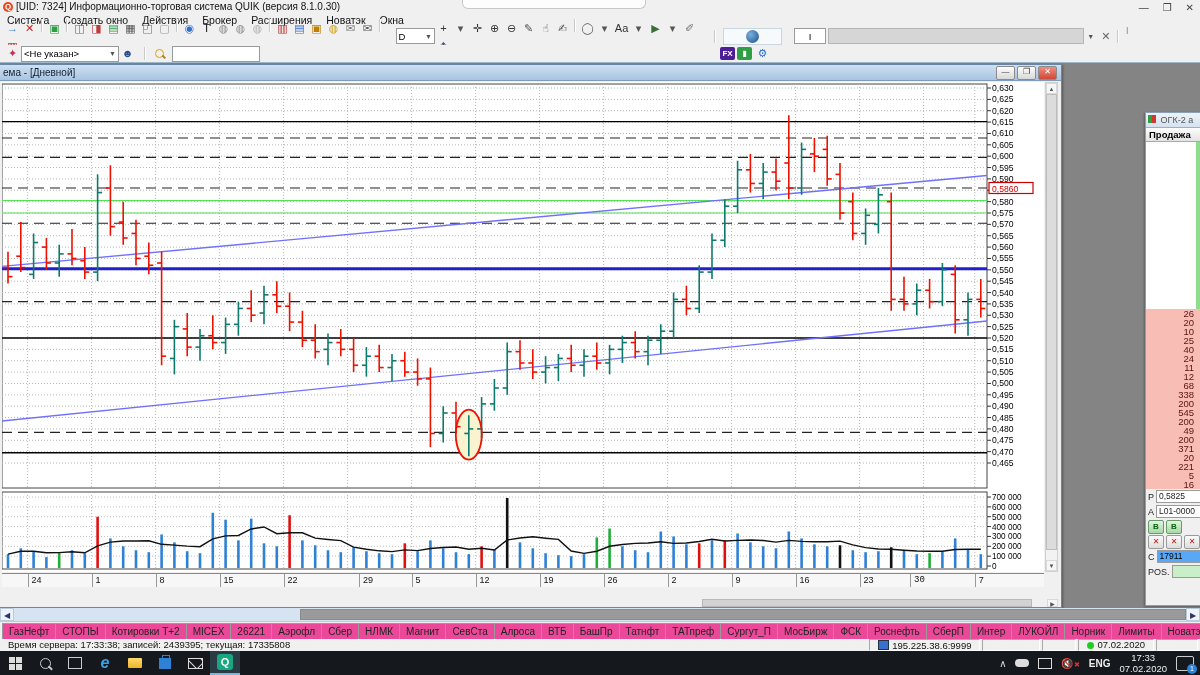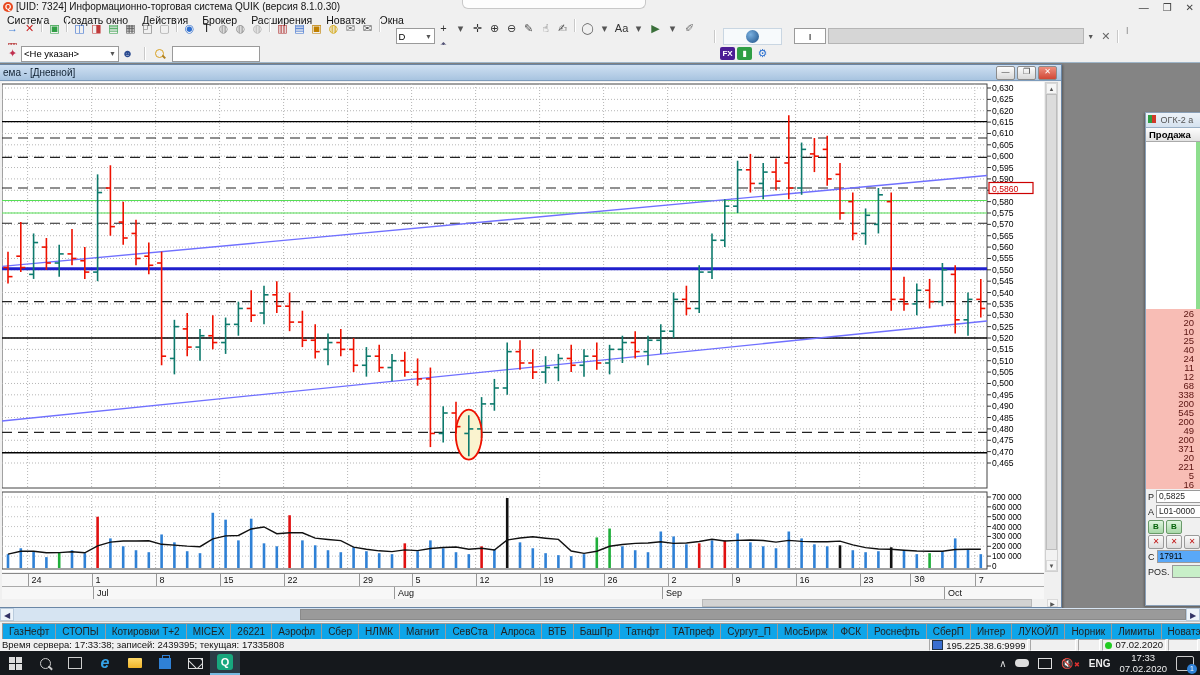--- a/index.html
+++ b/index.html
@@ -50,23 +50,23 @@
   .q-row{display:flex;align-items:center;height:15px;padding:0 2px;font-size:9px;color:#222;}
   .q-field{flex:1;background:#fff;border:1px solid #9a9a9a;height:11px;line-height:11px;font-size:8.5px;padding:0 2px;margin-left:2px;white-space:nowrap;overflow:hidden;}
   .q-btn{width:14px;height:12px;border:1px solid #6a9a6a;background:linear-gradient(#dff5df,#a8d8a8);color:#06620b;font-size:8px;font-weight:bold;text-align:center;line-height:12px;margin-right:2px;border-radius:2px;}
   .q-mini{width:14px;height:12px;border:1px solid #9a9a9a;background:linear-gradient(#fafafa,#ddd);color:#c01818;font-size:8px;text-align:center;line-height:12px;margin-right:2px;border-radius:2px;}
   
   #wsscroll{left:0;top:608px;width:1200px;height:13px;background:#d6e4f2;}
   #ws-left{position:absolute;left:0;top:0;width:14px;height:13px;background:#eef4fa;color:#336;font-size:8px;line-height:13px;text-align:center;border:1px solid #b9cbdd;box-sizing:border-box;}
   #ws-thumb{position:absolute;left:300px;top:1px;width:886px;height:11px;background:#9a9a9a;border:1px solid #8a8a8a;box-sizing:border-box;}
   #ws-right{position:absolute;right:0;top:0;width:14px;height:13px;background:#eef4fa;color:#336;font-size:8px;line-height:13px;text-align:center;border:1px solid #b9cbdd;box-sizing:border-box;}
   #tabbar{left:0;top:621px;width:1200px;height:18px;background:#f0f0f0;border-top:1px solid #c8c8c8;display:flex;align-items:flex-end;padding-left:2px;box-sizing:border-box;}
-  .tab{font-size:10px;height:15px;line-height:15px;padding:0 6px;border:1px solid #9a9a9a;border-bottom:none;background:#0ea5e9;color:#222;margin-right:-1px;white-space:nowrap;}
+  .tab{font-size:10px;height:15px;line-height:15px;padding:0 6px;border:1px solid #9a9a9a;border-bottom:none;background:#ec4899;color:#222;margin-right:-1px;white-space:nowrap;}
   #statusbar{left:0;top:639px;width:1200px;height:12px;background:#f0f0f0;font-size:9.5px;display:flex;align-items:center;color:#111;}
-  .scell{border:1px solid;border-color:#a8a8a8 #fff #fff #a8a8a8;height:10px;line-height:10px;padding:0 2px;margin-right:2px;white-space:nowrap;}
+  .scell{border:1px solid;border-color:#a8a8a8 #fff #fff #a8a8a8;height:10px;line-height:10px;padding:0 8px;margin-right:2px;white-space:nowrap;}
   
   #taskbar{left:0;top:651px;width:1200px;height:24px;background:#15181c;display:flex;align-items:center;color:#eee;}
   .tb-slot{width:30px;height:24px;display:flex;align-items:center;justify-content:center;font-size:13px;}
   .tb-slot.active{background:#2b3b46;border-bottom:2px solid #76b9e0;box-sizing:border-box;}
   .quik-badge{width:16px;height:16px;border-radius:3px;background:#18a77e;color:#fff;font-size:11px;font-weight:bold;line-height:16px;text-align:center;}
   .tray{margin-left:auto;display:flex;align-items:center;font-size:10px;gap:9px;padding-right:6px;}
   .clock{text-align:center;font-size:9.5px;line-height:11px;}
   .notif{position:relative;width:16px;height:13px;border:1px solid #ccc;border-radius:2px;}
   .notif .n1{position:absolute;right:-4px;bottom:-4px;width:10px;height:10px;border-radius:50%;background:#2f81d6;color:#fff;font-size:7px;line-height:10px;text-align:center;}
 </style>
@@ -645,26 +645,20 @@
           <span class="dtick" style="left: 473.6px;">12</span>
           <span class="dtick" style="left: 537.6px;">19</span>
           <span class="dtick" style="left: 601.6px;">26</span>
           <span class="dtick" style="left: 665.6px;">2</span>
           <span class="dtick" style="left: 729.6px;">9</span>
           <span class="dtick" style="left: 793.6px;">16</span>
           <span class="dtick" style="left: 857.6px;">23</span>
           <span class="dtick" style="left: 908px; font-family: Liberation Mono, monospace;">30</span>
           <span class="dtick" style="left: 972.8px;">7</span>
         </div>
-      <div id="cw-months">
-          <span class="dtick" style="left: 91px;">Jul</span>
-          <span class="dtick" style="left: 392px;">Aug</span>
-          <span class="dtick" style="left: 660px;">Sep</span>
-          <span class="dtick" style="left: 942px;">Oct</span>
-        </div>
       <div id="cw-hscroll">
         <div id="cw-hthumb"></div>
         <div class="sbarrow" style="position:absolute;right:0;top:0;height:8px;line-height:8px;">▶</div>
       </div>
     </div>
 
     <div id="qwin" class="abs">
       <div id="q-title">
         <span style="display:inline-block;width:8px;height:8px;background:linear-gradient(90deg,#2f9e44 50%,#d13a2a 50%);margin-right:2px;"></span>
         <span>ОГК-2 а</span>

